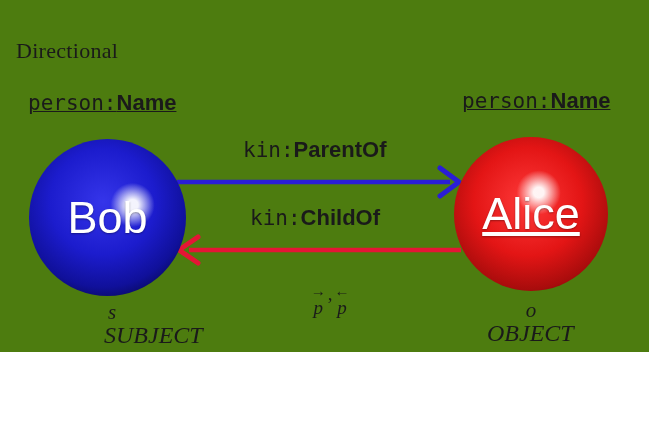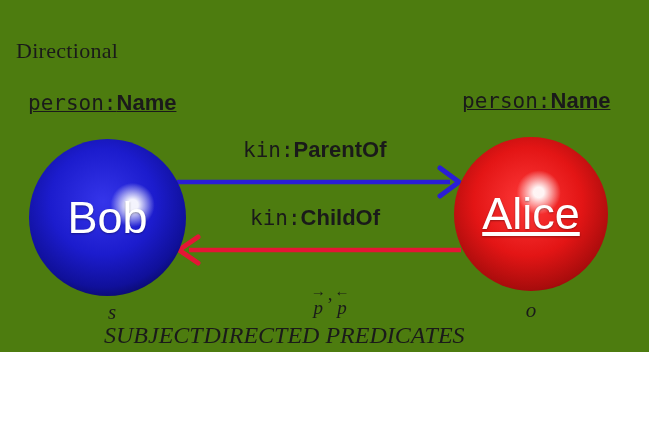--- a/index.html
+++ b/index.html
@@ -115,17 +115,17 @@
     <span class="pcol">
         <span class="parrow">→</span>
         <span class="pletter">p</span>
       </span>
     <span class="pcomma">,</span>
     <span class="pcol">
         <span class="parrow">←</span>
         <span class="pletter">p</span>
       </span>
   </div>
-  <div class="abs caption role-label predicates">DIRECTED PREDICATES</div>
 
   <div class="abs caption role-symbol o">o</div>
+  <div class="abs caption role-label object">OBJECT</div>
 
 </div>
 
 </body></html>

